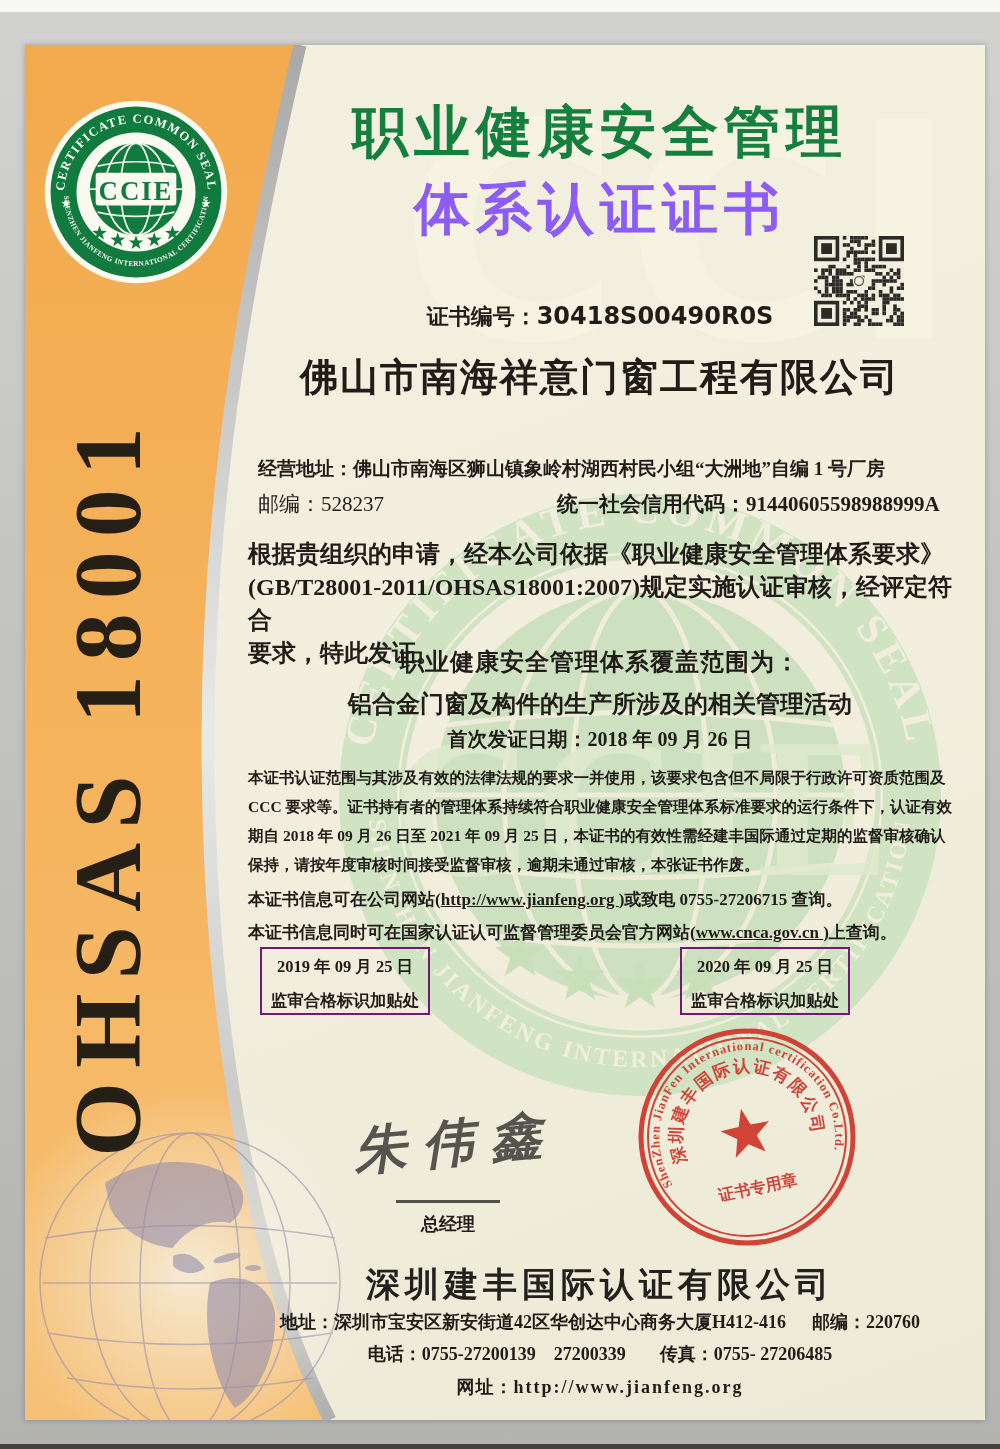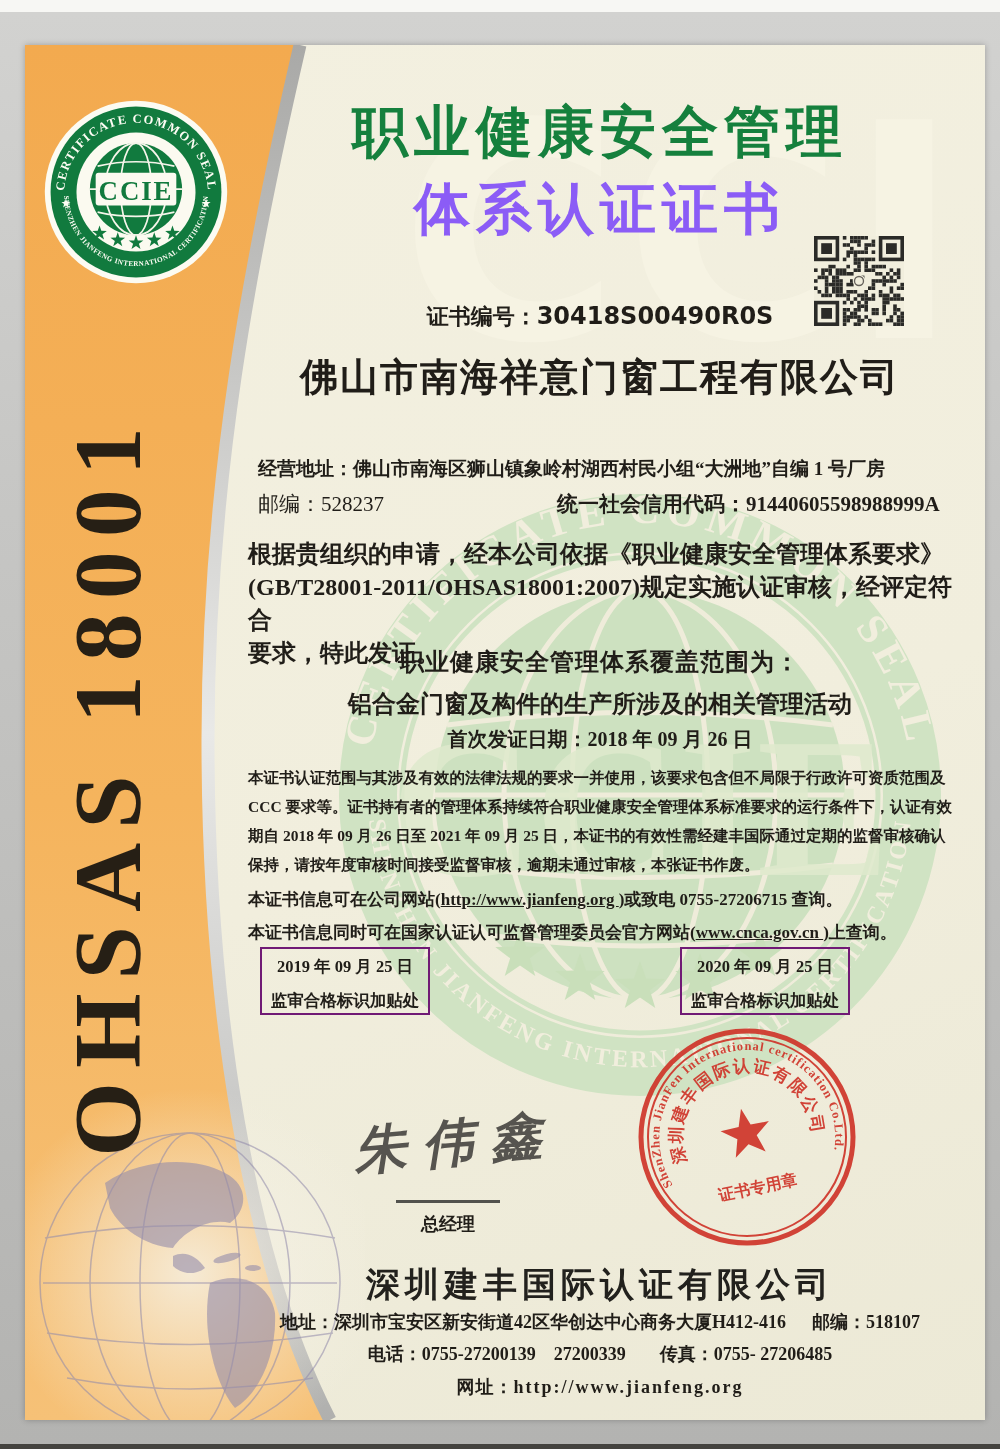--- a/index.html
+++ b/index.html
@@ -468,21 +468,21 @@
       <div class="d">2019 年 09 月 25 日</div>
       <div class="l">监审合格标识加贴处</div>
     </div>
     <div class="svbox" style="left:440px;top:947px;">
       <div class="d">2020 年 09 月 25 日</div>
       <div class="l">监审合格标识加贴处</div>
     </div>
 
     <div class="abs ctr issuer-name">深圳建丰国际认证有限公司</div>
     <div class="abs ctr f-line f1">
-      <span>地址：</span><span>深圳市宝安区新安街道42区华创达中心商务大厦H412-416</span><span style="margin-left:26px;">邮编：</span><span>518107</span>
+      <span>地址：</span><span>深圳市宝安区新安街道42区华创达中心商务大厦H412-416</span><span style="margin-left:26px;">邮编：</span><span>220760</span>
     </div>
     <div class="abs ctr f-line f2">
       <span>电话：</span><span>0755-27200139　27200339</span><span style="margin-left:34px;">传真：</span><span>0755- 27206485</span>
     </div>
     <div class="abs ctr f-line f3">
       <span>网址：</span><span style="letter-spacing:2px;">http://www.jianfeng.org</span>
     </div>
   </div>
 
   <div class="sig-name">朱伟鑫</div>

